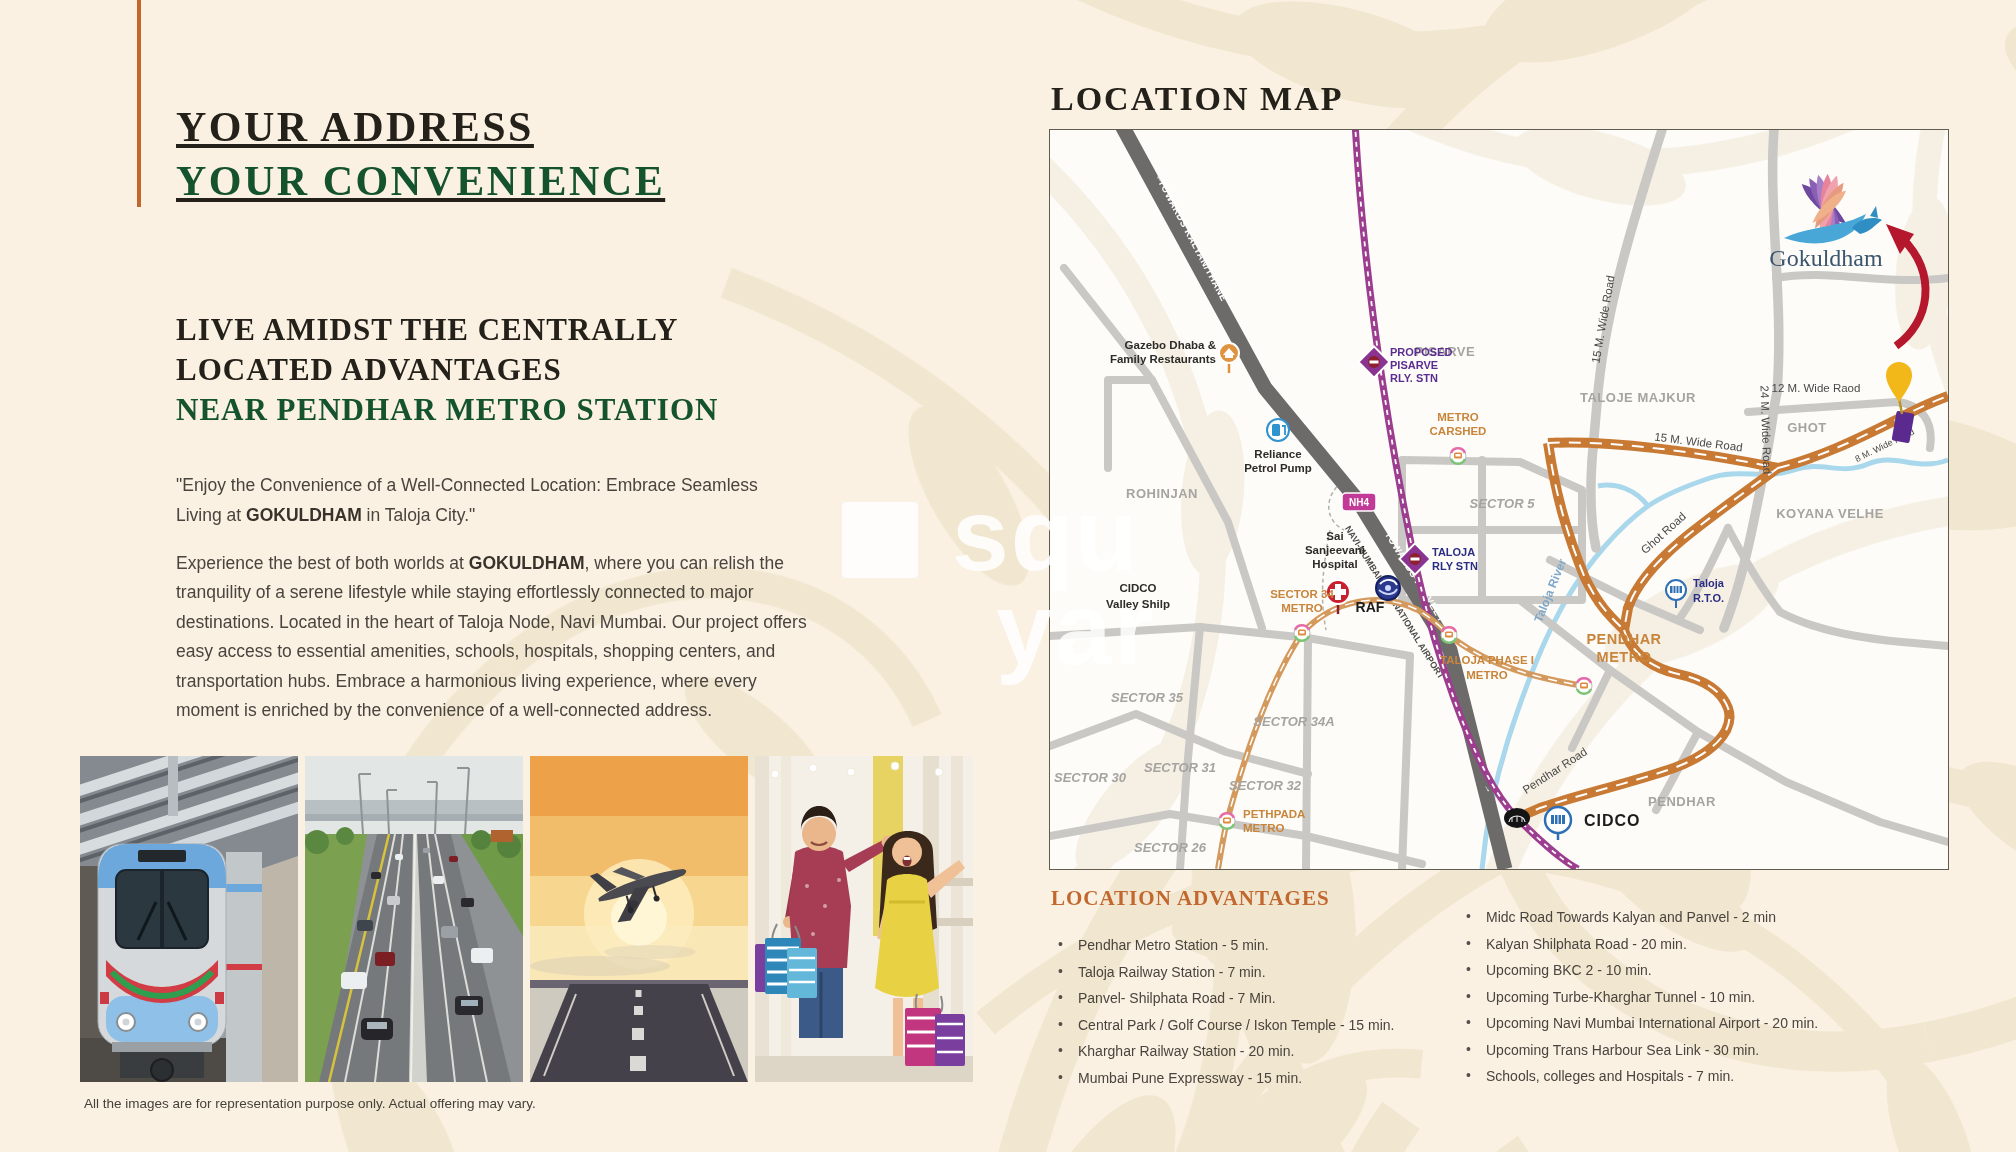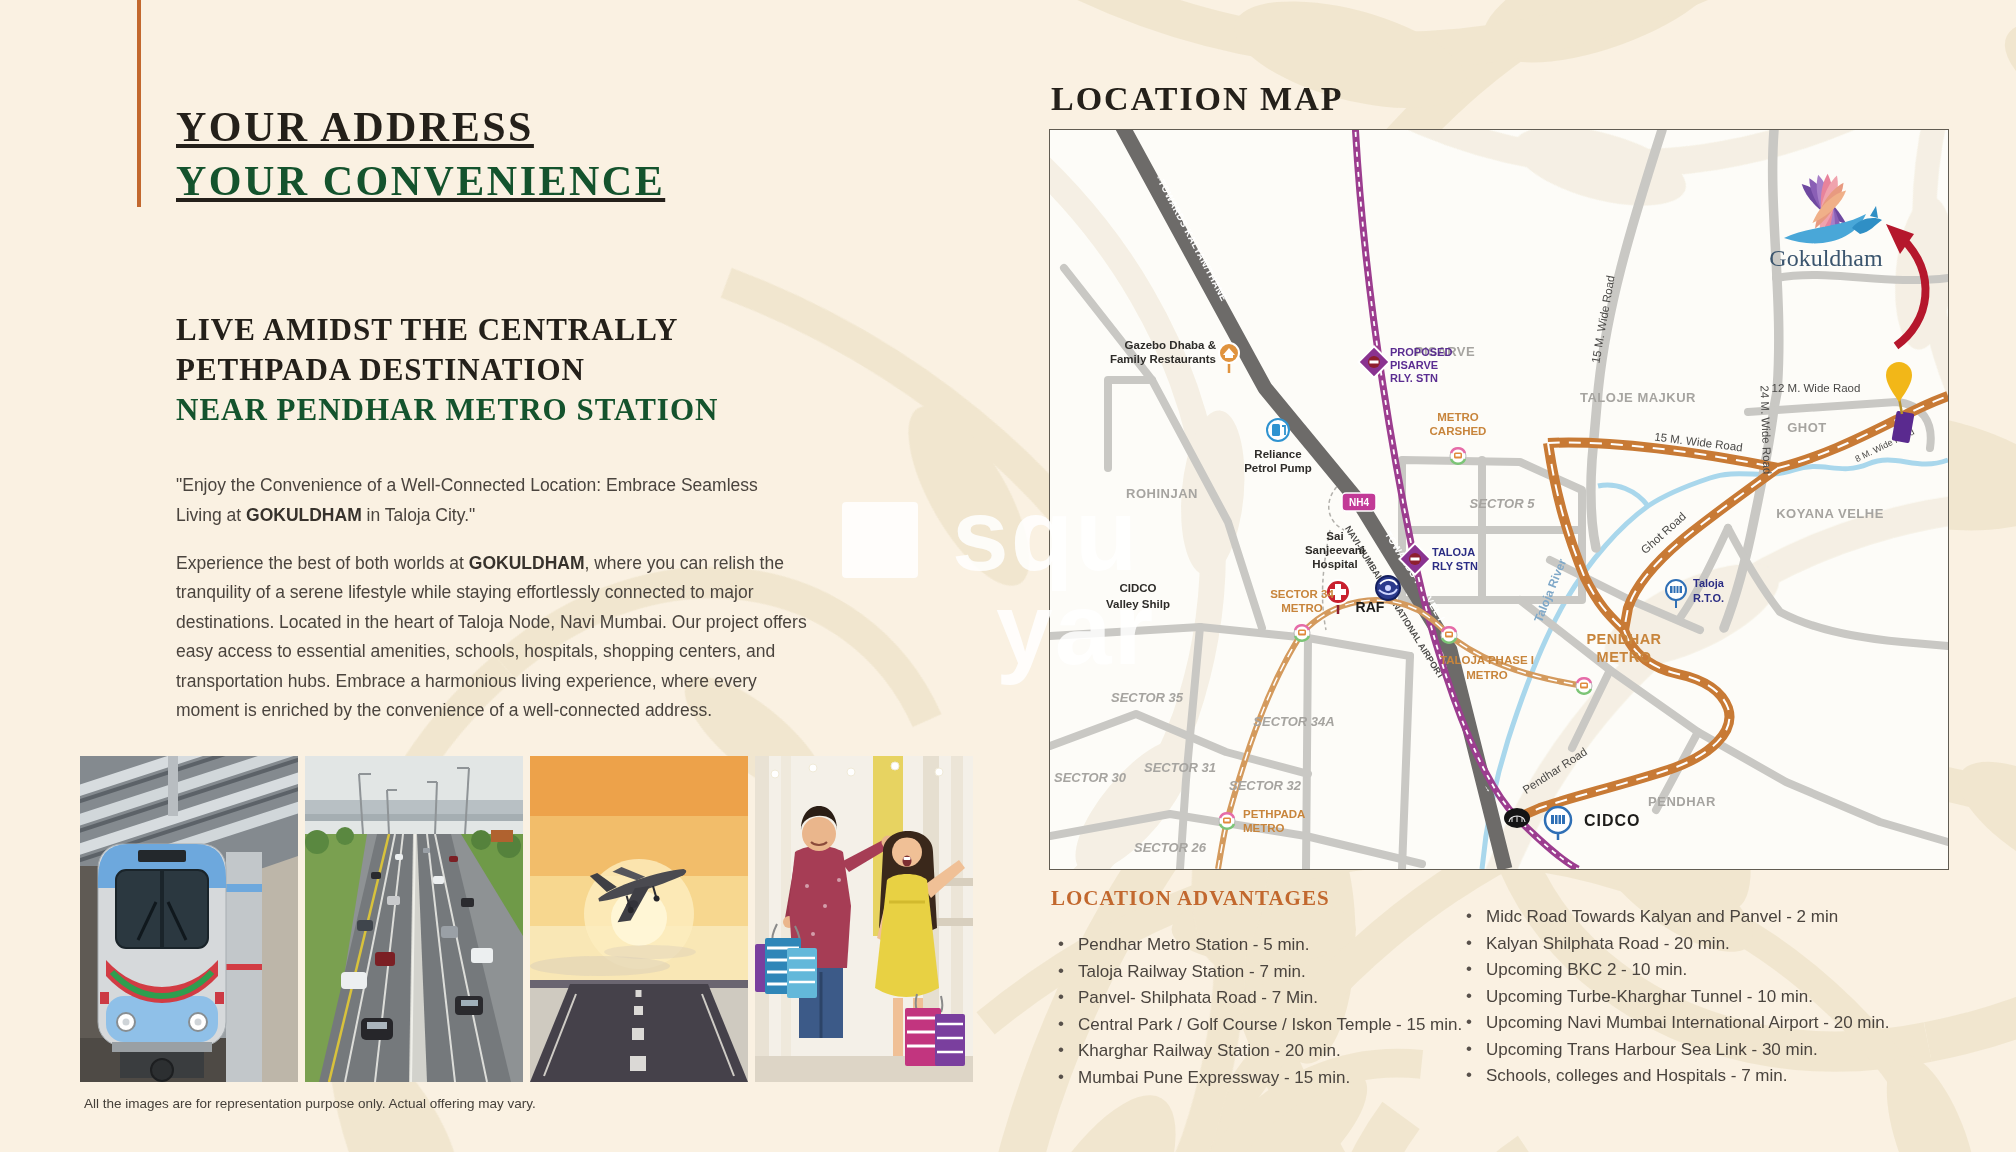--- a/index.html
+++ b/index.html
@@ -18,21 +18,21 @@
   .photo-strip{position:absolute;left:80px;top:756px;z-index:1;display:flex;gap:7px;}
   .photo{width:218px;height:326px;overflow:hidden;background:#cfcac0;}
   .photo svg{display:block;width:100%;height:100%;}
   .disclaimer{position:absolute;left:84px;top:1096px;z-index:1;font-size:13.5px;color:#45403a;}
   .map-title{position:absolute;left:1051px;top:80px;z-index:1;font-family:"Liberation Serif",serif;
              font-size:34px;letter-spacing:2px;font-weight:600;color:#24201a;}
   .map-panel{position:absolute;left:1049px;top:129px;width:898px;height:739px;z-index:2;
              background:#fdfcf8;border:1px solid #615c52;}
   .adv-title{position:absolute;left:1051px;top:886px;z-index:1;font-family:"Liberation Serif",serif;
              font-size:21px;font-weight:600;letter-spacing:1px;color:#c2682e;}
-  ul.adv-col{position:absolute;z-index:1;list-style:none;margin:0;padding:0;font-size:17px;color:#4a443e;}
+  ul.adv-col{position:absolute;z-index:1;list-style:none;margin:0;padding:0;font-size:14px;color:#4a443e;}
   ul.adv-col li{position:relative;padding-left:22px;margin-bottom:8.5px;line-height:18px;}
   ul.adv-col li::before{content:"\2022";position:absolute;left:2px;top:-1px;color:#57504a;}
   .col1{left:1056px;top:936px;width:430px;}
   .col2{left:1464px;top:908px;width:500px;}
   .watermark{position:absolute;left:842px;top:488px;z-index:6;pointer-events:none;
              font-weight:bold;font-size:102px;line-height:94px;letter-spacing:2px;color:rgba(255,255,255,0.85);}
   .watermark .block{display:inline-block;width:76px;height:76px;background:rgba(255,255,255,0.85);
              border-radius:4px;margin-right:34px;vertical-align:-8px;}
   .watermark .row2{margin-left:154px;}
   
@@ -105,21 +105,21 @@
 
   <div class="accent-rule"></div>
 
   <div class="headline">
     <div>YOUR ADDRESS</div>
     <div class="orange">YOUR CONVENIENCE</div>
   </div>
 
   <div class="subheadline">
     <div>LIVE AMIDST THE CENTRALLY</div>
-    <div>PETHPADA DESTINATION</div>
+    <div>LOCATED ADVANTAGES</div>
     <div class="orange">NEAR PENDHAR METRO STATION</div>
   </div>
 
   <p class="quote"><span>"Enjoy the Convenience of a Well-Connected Location: Embrace Seamless Living at </span><b>GOKULDHAM</b><span> in Taloja City."</span></p>
 
   <p class="para"><span>Experience the best of both worlds at </span><b>GOKULDHAM</b><span>, where you can relish the tranquility of a serene lifestyle while staying effortlessly connected to major destinations. Located in the heart of Taloja Node, Navi Mumbai. Our project offers easy access to essential amenities, schools, hospitals, shopping centers, and transportation hubs. Embrace a harmonious living experience, where every moment is enriched by the convenience of a well-connected address.</span></p>
 
   <div class="photo-strip">
 
     <div class="photo">

